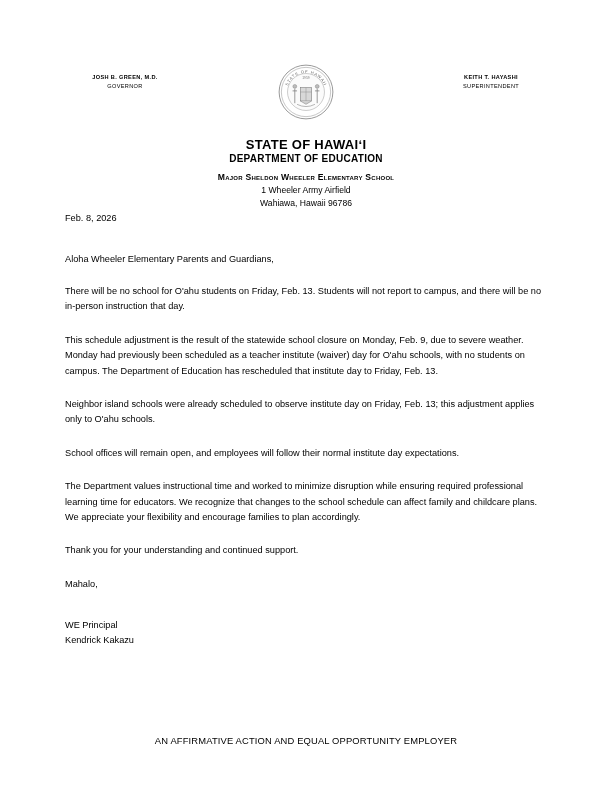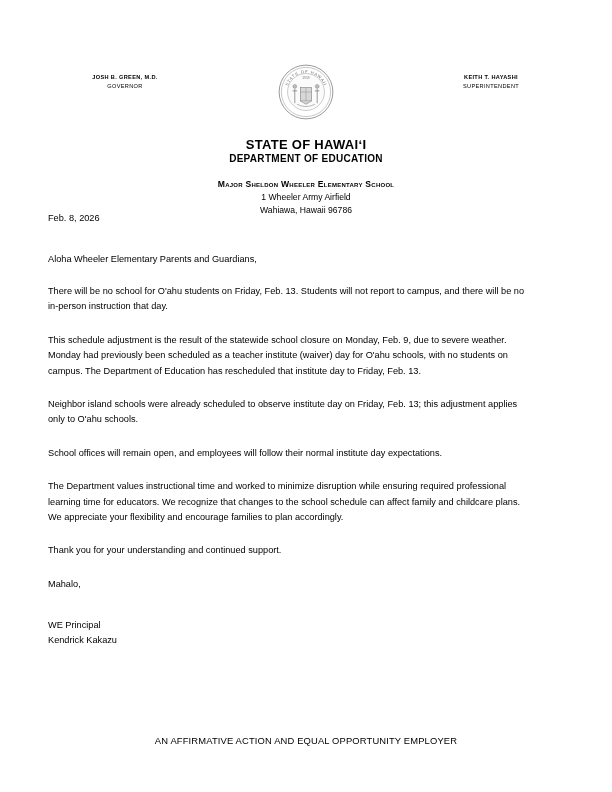--- a/index.html
+++ b/index.html
@@ -88,31 +88,31 @@
     font-weight: bold;
     letter-spacing: 0.3px;
     line-height: 13.5px;
   }
   .t-school {
     font-size: 8.6px;
     font-weight: bold;
     font-variant: small-caps;
     letter-spacing: 0.25px;
     line-height: 13px;
-    margin-top: 13px;
+    margin-top: 6px;
   }
   .t-addr {
     font-size: 8.6px;
     line-height: 12.5px;
   }
 
   
   .body {
     position: absolute;
-    left: 48px;
+    left: 65px;
     top: 212px;
     width: 478px;
   }
   .date {
     font-size: 9.2px;
     line-height: 13px;
   }
   .salutation {
     font-size: 9.2px;
     line-height: 13px;

